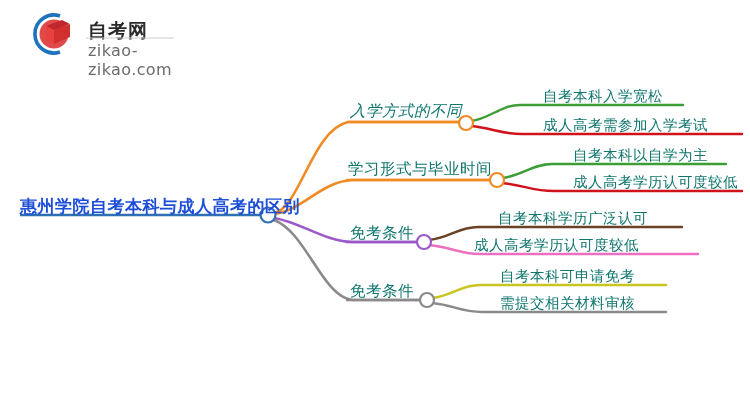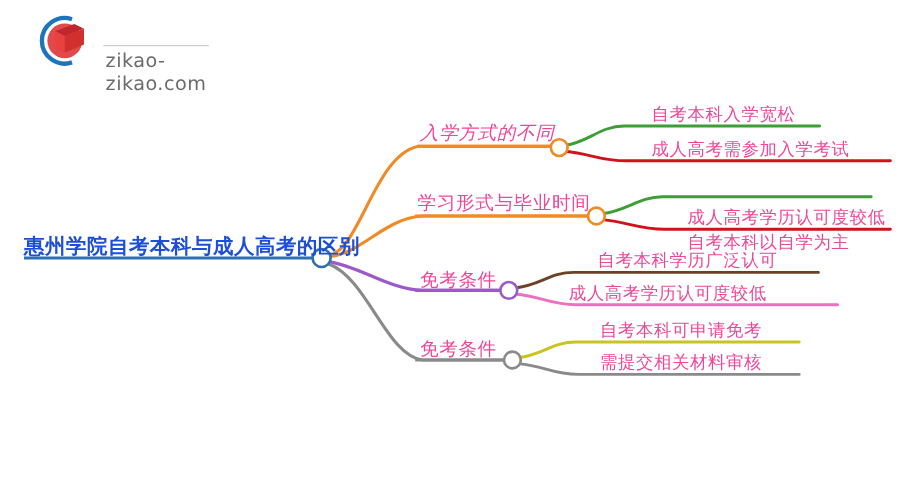--- a/index.html
+++ b/index.html
@@ -16,21 +16,21 @@
   }
   #mindmap-svg {
     position: absolute;
     left: 0;
     top: 0;
     width: 750px;
     height: 410px;
   }
   .node-text {
     position: absolute;
-    color: #ec4899;
+    color: #0f766e;
     white-space: nowrap;
     line-height: 1;
     letter-spacing: 0.5px;
   }
   .root-text {
     font-size: 17px;
     font-weight: 700;
     color: #1d4ed8;
   }
   .branch-text {
@@ -70,20 +70,21 @@
 <body>
 
 <div id="logo">
   <svg width="60" height="48" viewBox="0 0 60 48">
     <path d="M36 6 A19 19 0 1 0 36 42" fill="none" stroke="#1e73be" stroke-width="3.6"></path>
     <circle cx="30" cy="24" r="14.5" fill="#e04a4a"></circle>
     <path d="M22 16 L38 10 L46 14 L30 20 Z" fill="#c0272d"></path>
     <path d="M22 16 L22 30 L30 34 L30 20 Z" fill="#e8413f"></path>
     <path d="M30 20 L46 14 L46 27 L30 34 Z" fill="#d22f2f"></path>
   </svg>
+  <div class="logo-text-cn">自考网</div>
   <div class="logo-text-en">zikao-zikao.com</div>
   <svg width="150" height="2" style="position:absolute;left:62px;top:27px;">
     <line x1="0" y1="1" x2="88" y2="1" stroke="#cfcfcf" stroke-width="1"></line>
   </svg>
 </div>
 
 <svg id="mindmap-svg" viewBox="0 0 750 410">
 
   <line x1="20" y1="215" x2="262" y2="215" stroke="#2f6fb3" stroke-width="2.6"></line>
 
@@ -119,20 +120,20 @@
 <div class="node-text root-text" style="left:20px; top:198px;">惠州学院自考本科与成人高考的区别</div>
 
 <div class="node-text branch-text" style="left:350px; top:104px;font-style:italic;">入学方式的不同</div>
 <div class="node-text branch-text" style="left:348px; top:163px;font-family:Liberation Mono, monospace;">学习形式与毕业时间</div>
 <div class="node-text branch-text" style="left:350px; top:226px;">免考条件</div>
 <div class="node-text branch-text" style="left:350px; top:284px;">免考条件</div>
 
 <div class="node-text leaf-text" style="left:543px; top:89px;">自考本科入学宽松</div>
 <div class="node-text leaf-text" style="left:543px; top:118px;">成人高考需参加入学考试</div>
 
-<div class="node-text leaf-text" style="left:573px; top:148px;margin-top:48px;">自考本科以自学为主</div>
+<div class="node-text leaf-text" style="left:573px; top:148px;">自考本科以自学为主</div>
 <div class="node-text leaf-text" style="left:573px; top:175px;">成人高考学历认可度较低</div>
 
 <div class="node-text leaf-text" style="left:498px; top:211px;">自考本科学历广泛认可</div>
 <div class="node-text leaf-text" style="left:474px; top:238px;">成人高考学历认可度较低</div>
 
 <div class="node-text leaf-text" style="left:500px; top:269px;">自考本科可申请免考</div>
 <div class="node-text leaf-text" style="left:500px; top:296px;">需提交相关材料审核</div>
 
 </body></html>

